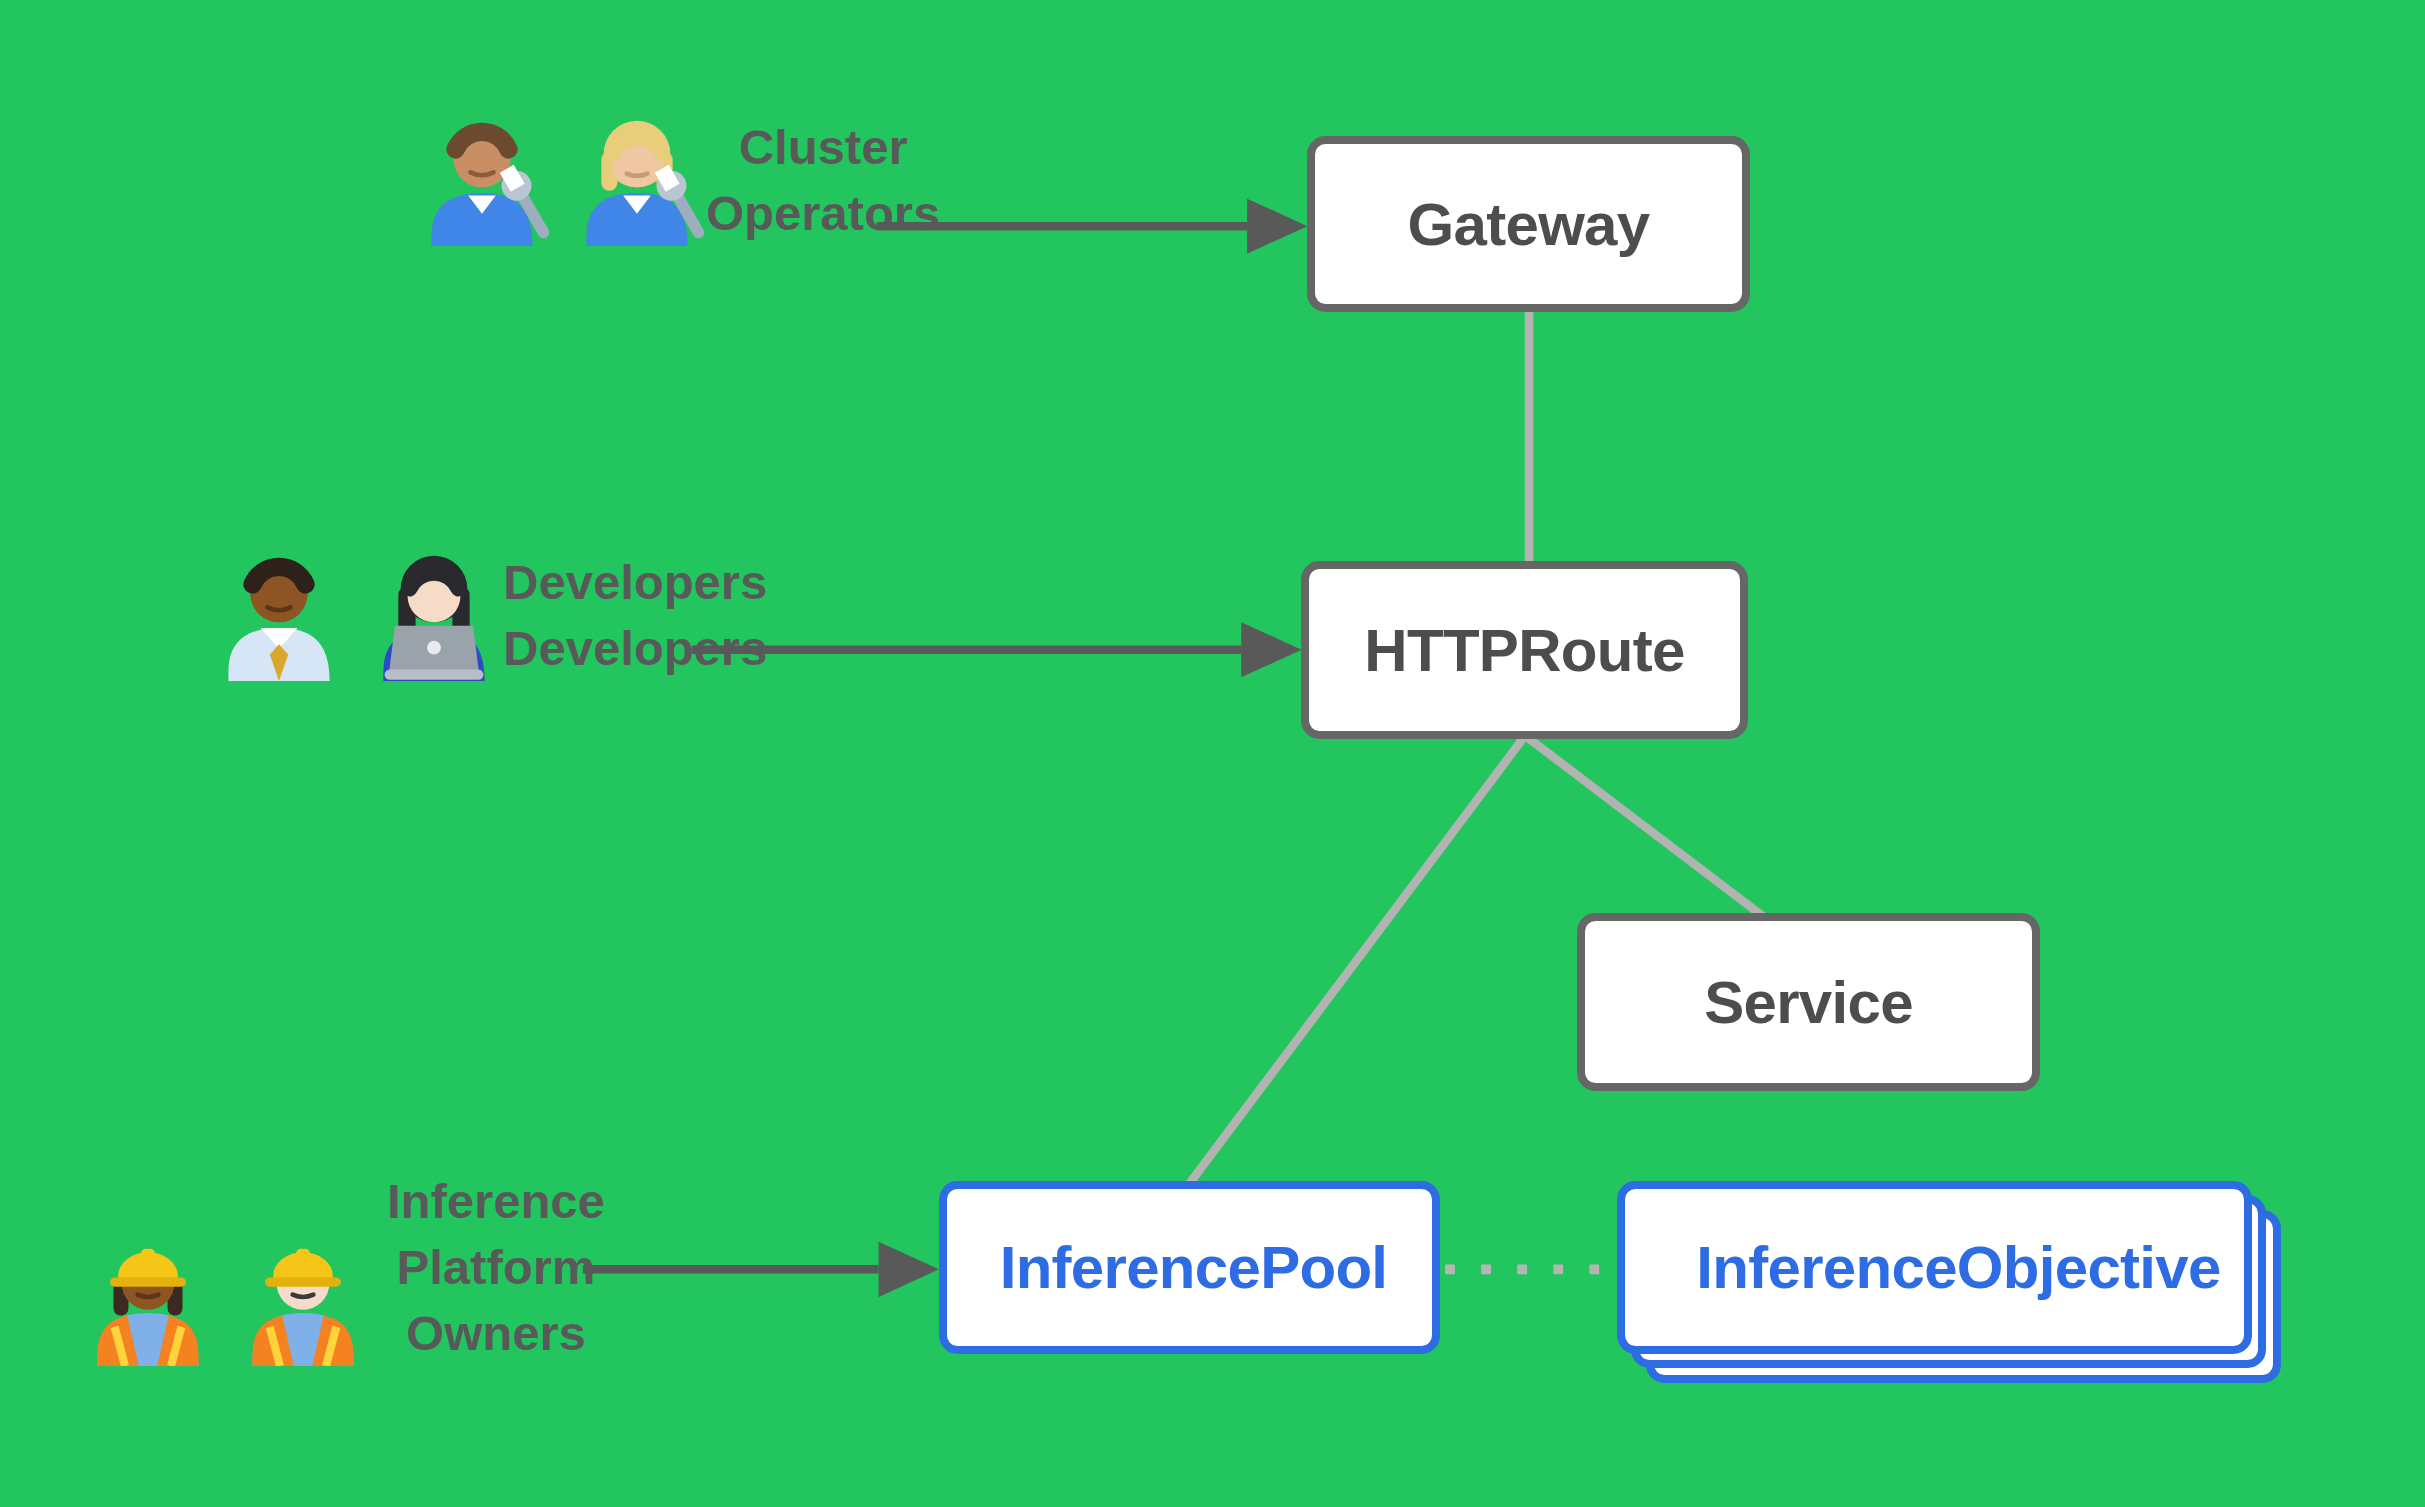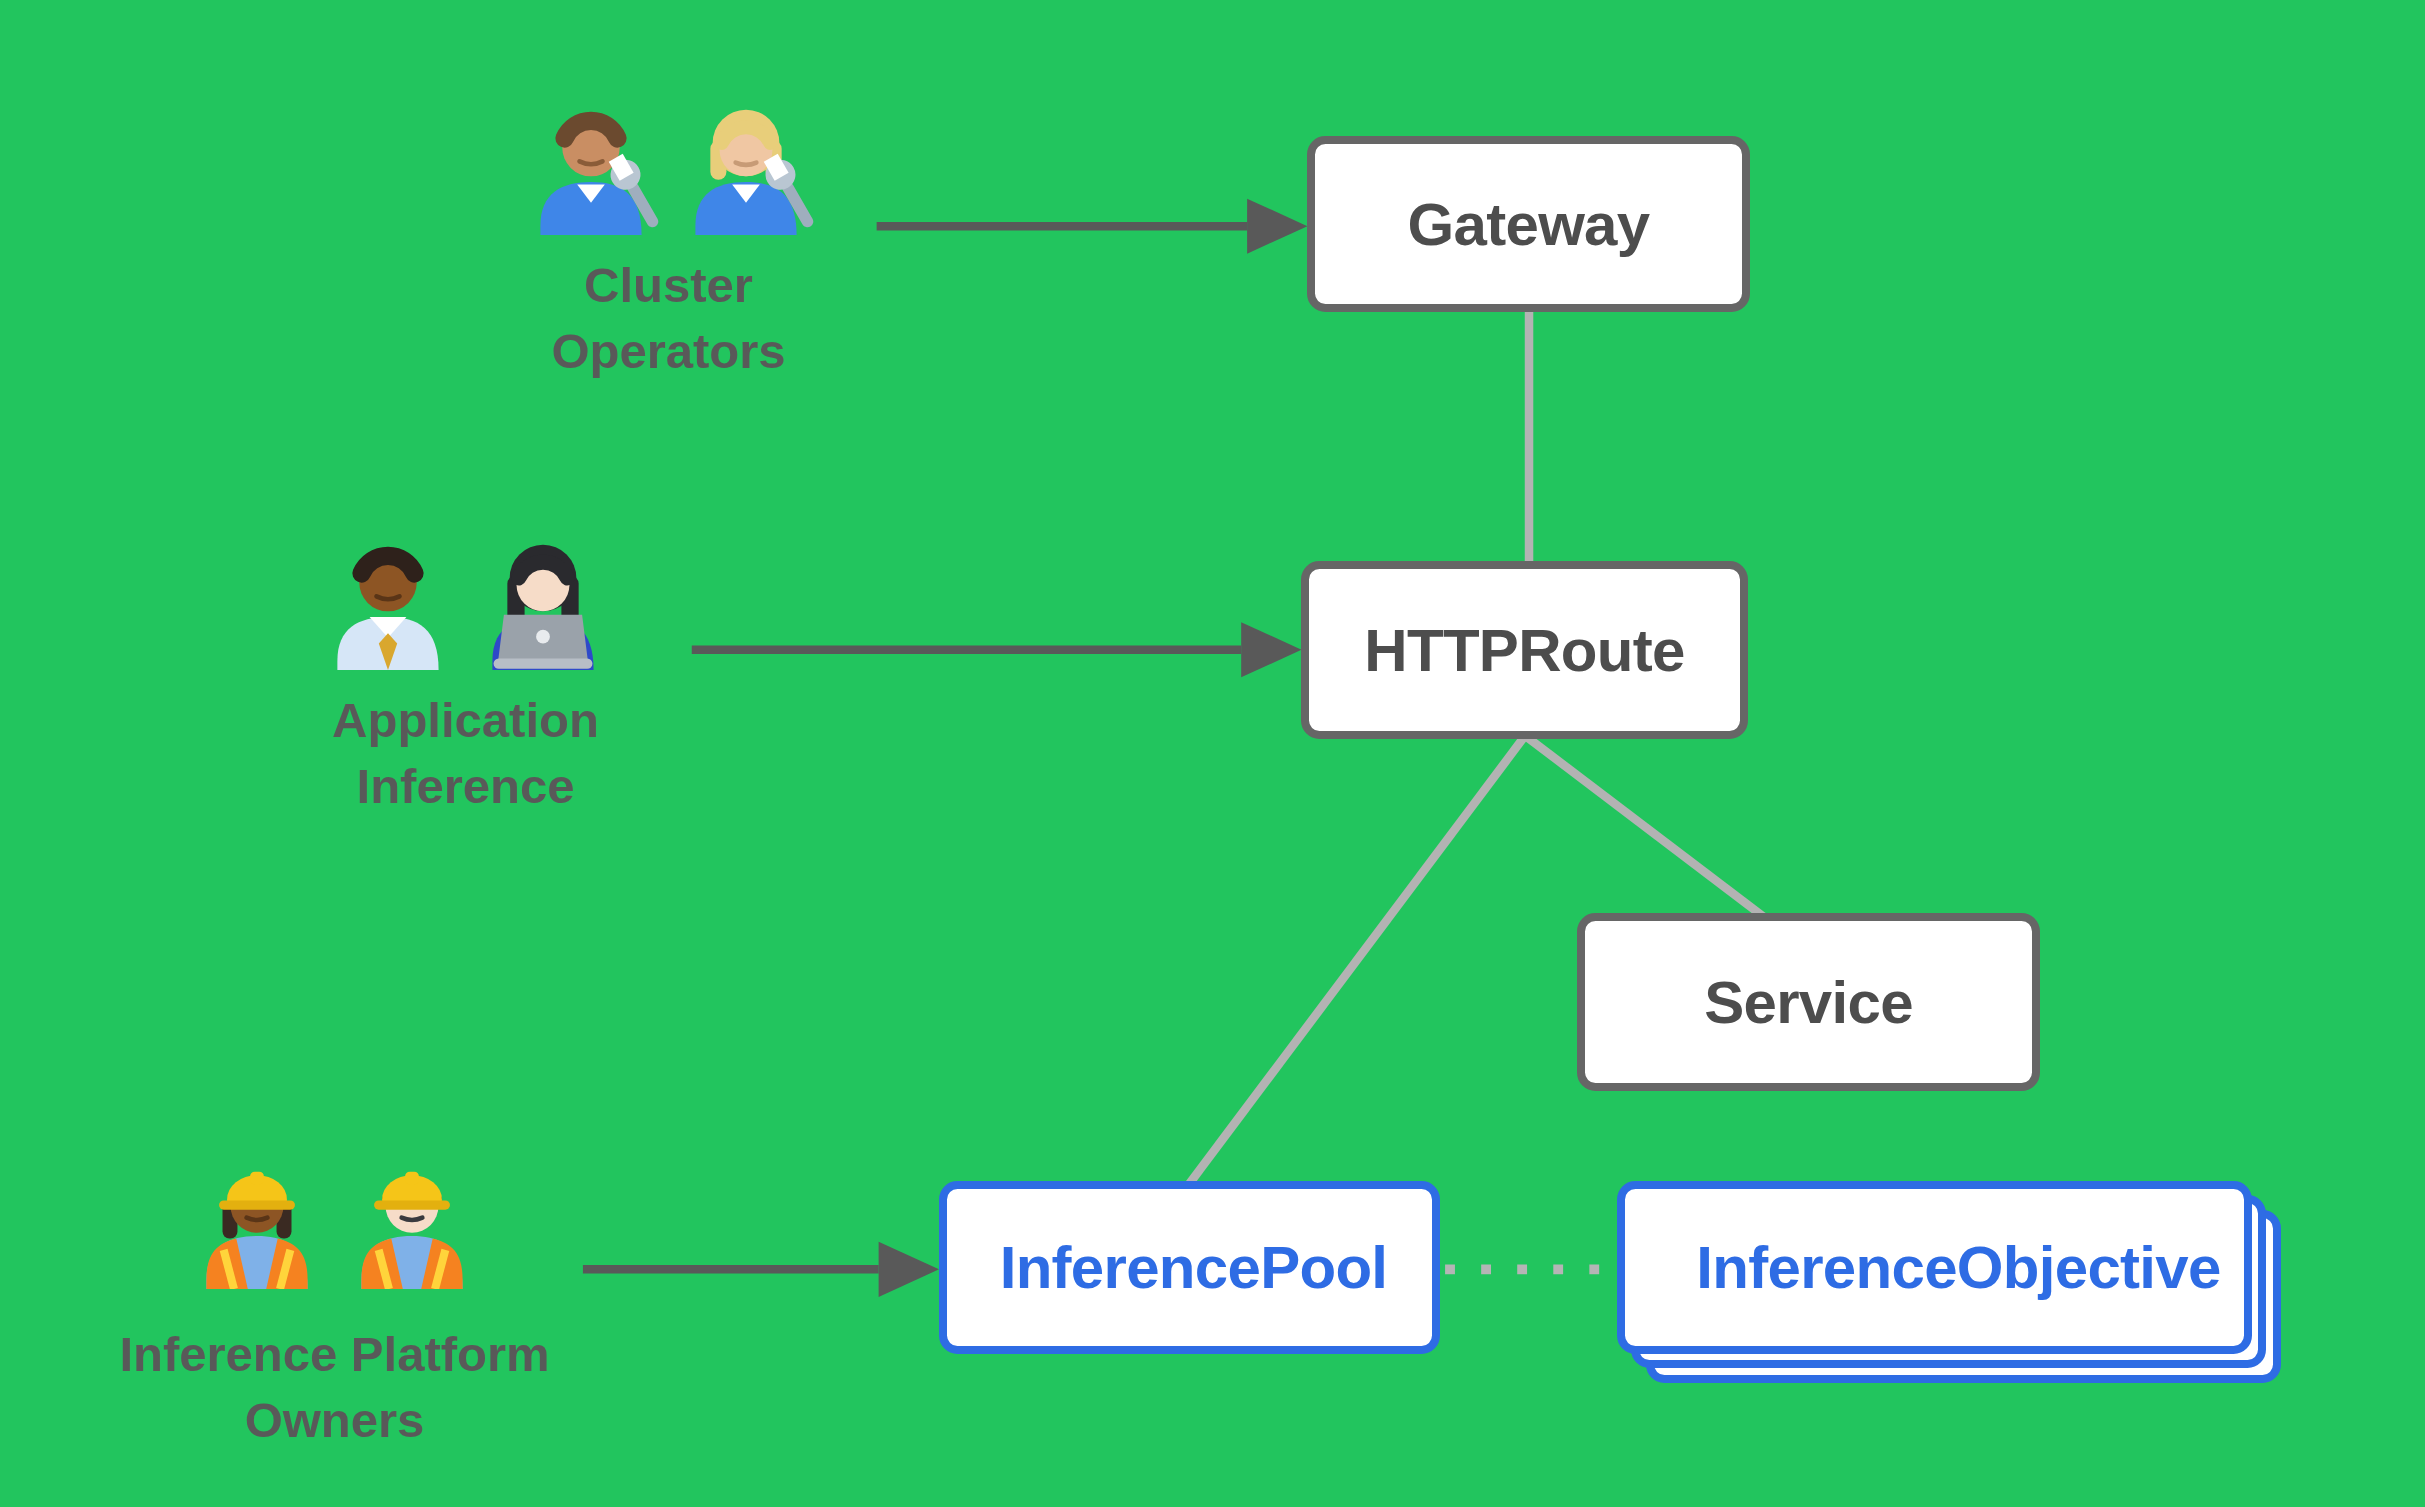--- a/index.html
+++ b/index.html
@@ -10,21 +10,21 @@
         background:#ffffff;border:8.5px solid #666666;border-radius:18.4px;box-sizing:border-box;
         color:#4d4d4d;font-size:60px;font-weight:bold;letter-spacing:-0.7px;}
   .node.blue{border-color:#2e6ce4;color:#2e6ce4;}
   .stack-wrap{position:absolute;z-index:2;}
   .stack-layer{position:absolute;background:#ffffff;border:8.5px solid #2e6ce4;border-radius:18.4px;
                box-sizing:border-box;}
   .stack-layer.l1{left:29px;top:29px;z-index:1;}
   .stack-layer.l2{left:14.4px;top:14.4px;z-index:2;}
   .stack-layer.main{left:0;top:0;z-index:3;display:flex;align-items:center;justify-content:center;
                     color:#2e6ce4;font-size:60px;font-weight:bold;letter-spacing:-0.7px;padding-left:48px;}
-  .persona{position:absolute;z-index:3;display:flex;flex-direction:column;align-items:center;}
+  .persona{position:absolute;z-index:3;display:flex;align-items:flex-end;}
   .icons{display:flex;gap:17px;align-items:flex-end;}
   .persona-label{margin-top:17px;font-size:49px;line-height:1.35;font-weight:bold;
                  color:#595959;text-align:center;}
   .persona-label.w1{max-width:282px;}
   .persona-label.w2{max-width:341px;}
   .persona-label.w3{max-width:433px;}
 </style>
 </head>
 <body>
 
@@ -124,21 +124,21 @@
         <rect x="29" y="38" width="15" height="42" rx="7" fill="#2A2A2E"></rect>
         <rect x="76" y="38" width="15" height="42" rx="7" fill="#2A2A2E"></rect>
         <path d="M16 112 C16 84 34 74 60 74 C86 74 104 84 104 120 L16 120 Z" fill="#2E49C9"></path>
         <circle cx="60" cy="46" r="23" fill="#F6DCC8"></circle>
         <path d="M39 40 A23 23 0 0 1 81 40" stroke="#2A2A2E" stroke-width="13" fill="none" stroke-linecap="round"></path>
         <path d="M26 72 L94 72 L99 112 L21 112 Z" fill="#9AA2AA"></path>
         <circle cx="60" cy="91" r="6" fill="#E8EBEE"></circle>
         <rect x="17" y="110" width="86" height="9" rx="4.5" fill="#B7BEC6"></rect>
       </svg>
     </div>
-    <div class="persona-label w2">Application Inference</div>
+    <div class="persona-label w2">Developers Developers</div>
   </div>
 
   <div class="persona" style="left:79px;top:1151px;width:511px;gap:15px;">
     <div class="icons">
       <svg width="138" height="138" viewBox="0 0 120 120">
         <rect x="30" y="44" width="13" height="32" rx="6" fill="#3A2A22"></rect>
         <rect x="77" y="44" width="13" height="32" rx="6" fill="#3A2A22"></rect>
         <path d="M16 112 C16 84 34 74 60 74 C86 74 104 84 104 120 L16 120 Z" fill="#7FB1E8"></path>
         <path d="M16 112 C16 88 26 80 42 76 L52 120 L16 120 Z" fill="#F58220"></path>
         <path d="M104 112 C104 88 94 80 78 76 L68 120 L104 120 Z" fill="#F58220"></path>

